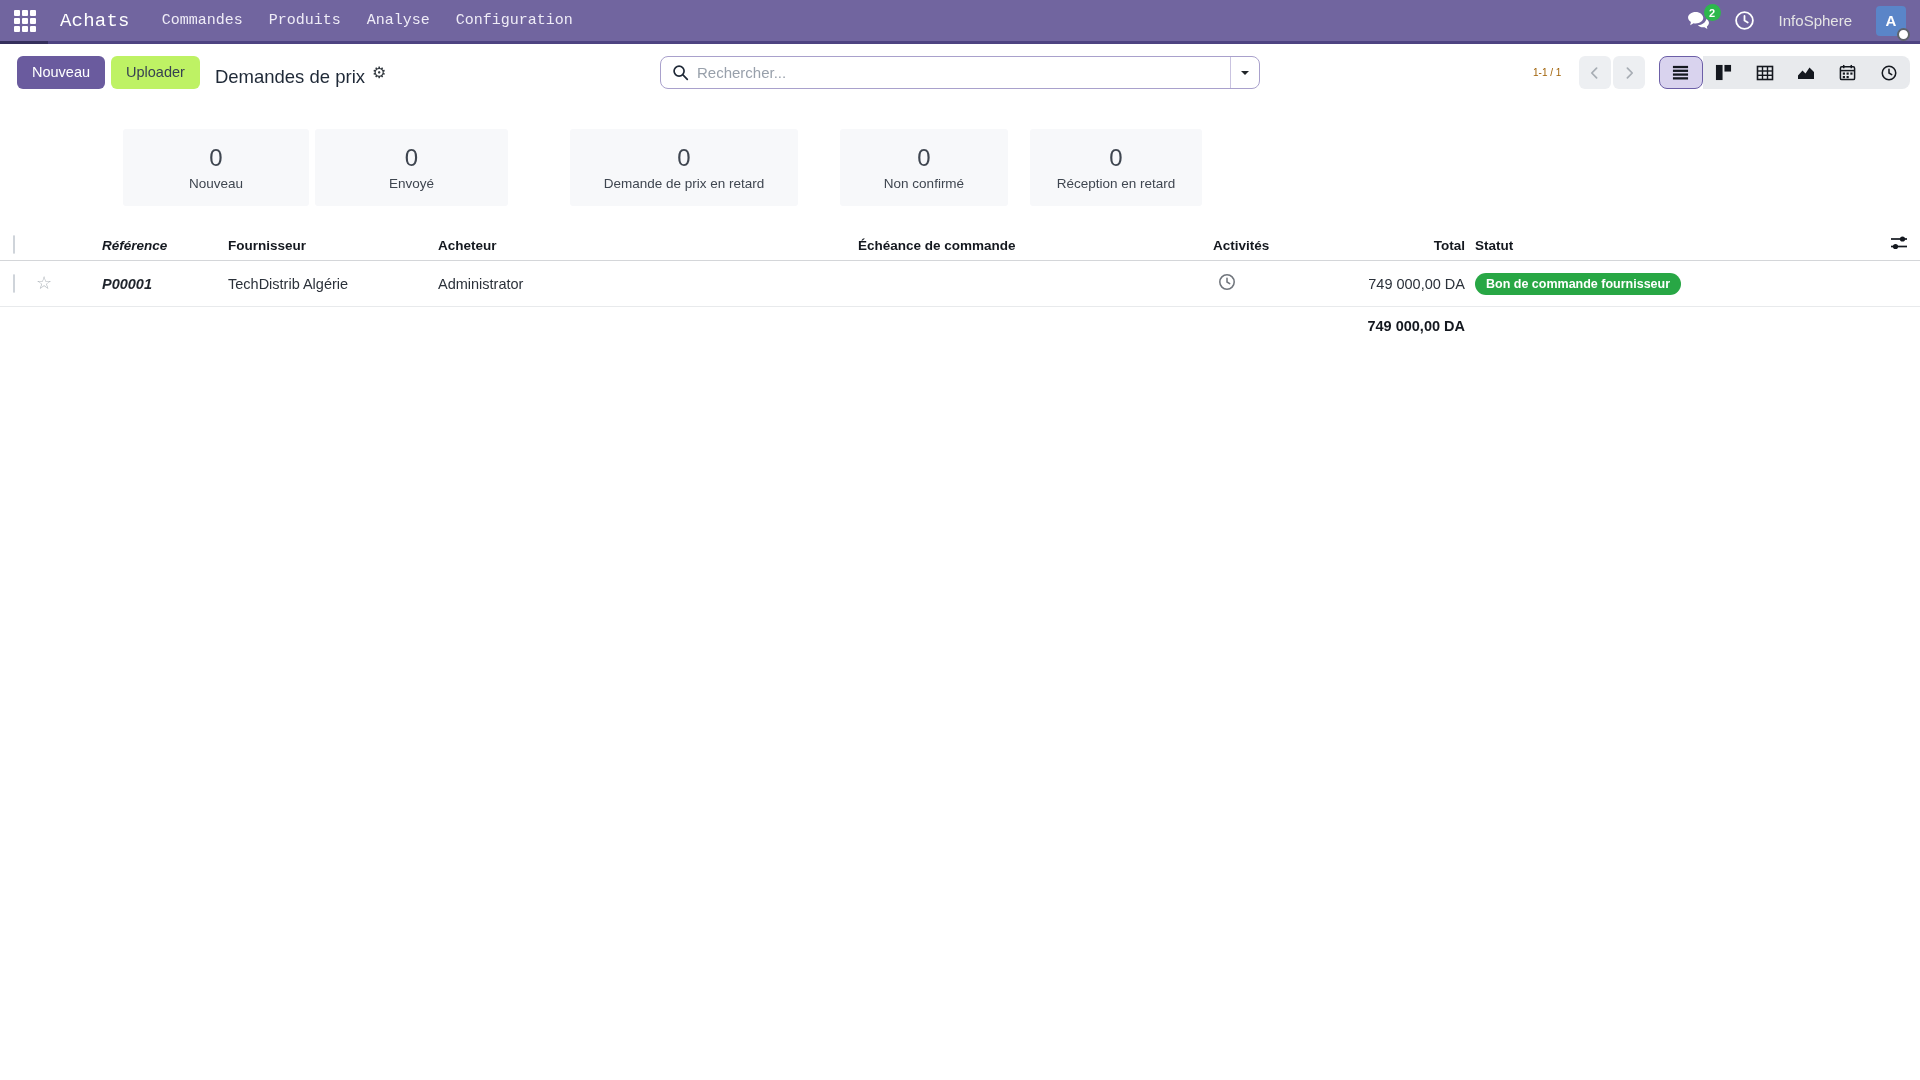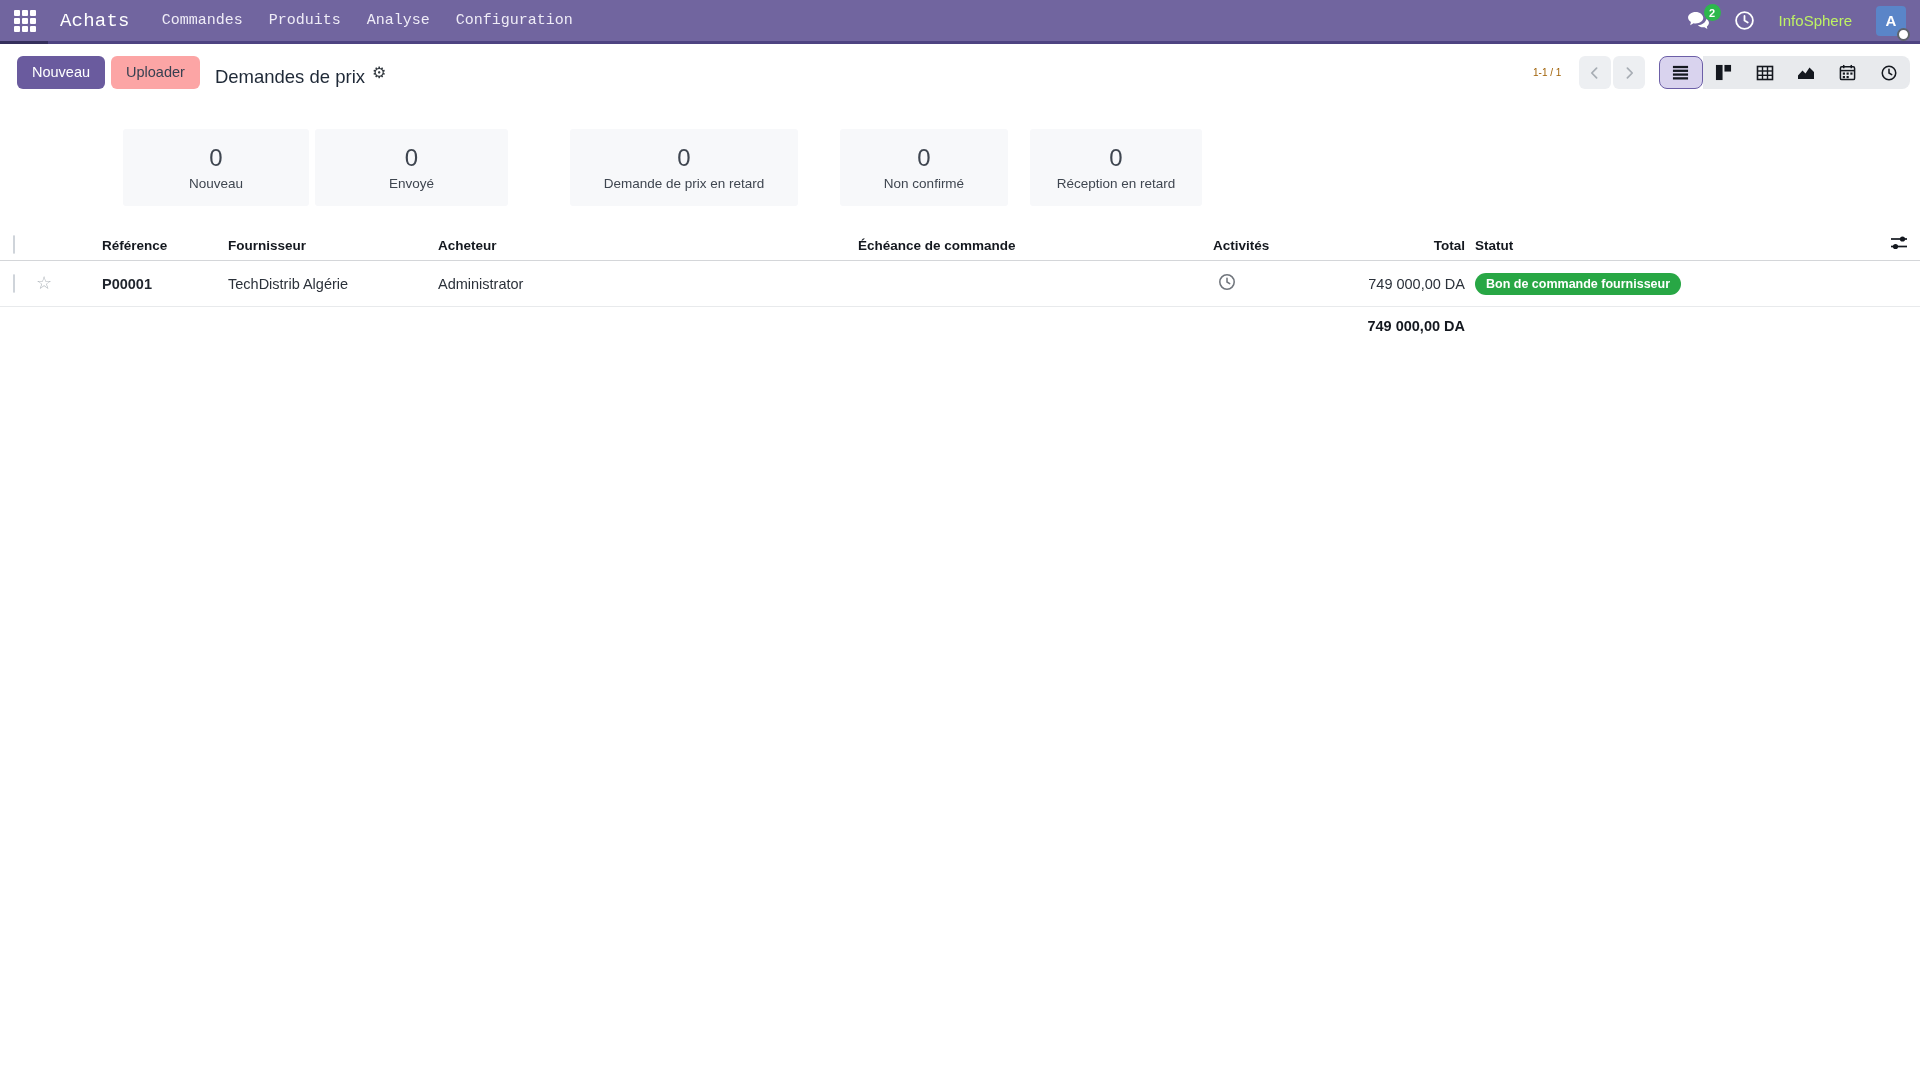--- a/index.html
+++ b/index.html
@@ -16,34 +16,34 @@
   .apps-grid { display:grid; grid-template-columns:repeat(3,6px); grid-auto-rows:6px; gap:2px; cursor:pointer; }
   .apps-grid span { background:#fff; border-radius:1px; }
   .app-name { font-size:19px; color:#fff; letter-spacing:.2px; cursor:pointer; }
   .nav-menu { display:flex; align-items:center; gap:26px; margin-left:8px; }
   .nav-menu-item { font-size:15px; color:#efecf7; cursor:pointer; }
   .nav-right { display:flex; align-items:center; gap:24px; }
   .chat-wrap { position:relative; cursor:pointer; display:flex; }
   .msg-badge { position:absolute; top:-7px; right:-11px; min-width:17px; height:17px; padding:0 4px;
                background:#2db84d; border-radius:9px; font-size:11px; font-weight:bold;
                display:flex; align-items:center; justify-content:center; color:#fff; }
-  .company-name { font-size:15px; color:#bef264; cursor:pointer; }
+  .company-name { font-size:15px; color:#e5e5e5; cursor:pointer; }
   .avatar { position:relative; width:30px; height:30px; border-radius:4px; background:#5a85c8;
             display:flex; align-items:center; justify-content:center;
             color:#fff; font-size:15px; font-weight:bold; cursor:pointer; }
   .presence { position:absolute; right:-4px; bottom:-5px; width:13px; height:13px;
               border-radius:50%; background:#fff; border:2px solid #5f646b; }
 
   
   .control-panel { position:absolute; top:47px; left:0; width:1920px; height:50px; background:#fff; }
   .cp-left { position:absolute; left:17px; top:0; height:50px; display:flex; align-items:center; }
   .btn { height:33px; border:none; border-radius:6px; font-size:14.5px; cursor:pointer;
          font-family:"Liberation Sans",sans-serif; padding:0 15px; }
   .btn-primary { background:#6a5b9e; color:#fff; }
-  .btn-secondary { background:#fca5a5; color:#374151; margin-left:6px; }
+  .btn-secondary { background:#bef264; color:#374151; margin-left:6px; }
   .page-title { font-size:18.5px; color:#1f2937; margin-left:15px;margin-top:10px; }
   .gear { font-size:16px; color:#343a40; margin-left:7px; cursor:pointer; }
 
   .search-box { position:absolute; left:660px; top:9px; width:600px; height:33px;
                 border:1px solid #a9a1cc; border-radius:8px; background:#fff;
                 display:flex; align-items:center; overflow:hidden; }
   .search-box svg { margin:0 8px 0 11px; flex:0 0 auto; }
   .search-input { flex:1; border:none; outline:none; font-size:15px; color:#374151; height:100%;
                   font-family:"Liberation Sans",sans-serif; }
   .search-input::placeholder { color:#98a0ab; }
@@ -80,21 +80,21 @@
   .kpi-7 { left:1683px; width:220px; }
 
   
   .list-zone { position:absolute; top:230px; left:0; width:1920px; }
   .lrow { display:flex; align-items:center; width:100%; }
   .lrow-head { height:31px; border-bottom:1px solid #d4d6d9; }
   .lrow-data { height:46px; border-bottom:1px solid #e8eaec; cursor:pointer; }
   .lrow-foot { height:38px; }
   .c-sel  { flex:0 0 36px; padding-left:13px; }
   .c-star { flex:0 0 66px; }
-  .c-ref  { flex:0 0 126px; }
+  .c-ref  { flex:0 0 126px;font-style:italic; }
   .c-sup  { flex:0 0 210px; }
   .c-buy  { flex:0 0 420px; }
   .c-dead { flex:0 0 355px; }
   .c-act  { flex:0 0 100px; }
   .c-tot  { flex:0 0 152px; text-align:right; }
   .c-stat { flex:0 0 240px; margin-left:10px; }
   .c-tail { flex:1; text-align:right; padding-right:12px; }
   .hcell { font-size:13.5px; font-weight:600; color:#14181f; cursor:pointer; }
   .dcell { font-size:14.5px; color:#2b313a; }
   .checkbox { width:15px; height:15px; border:1px solid #cfd4da; border-radius:4px; background:#fdfdfe; cursor:pointer; }
@@ -153,20 +153,30 @@
   </div>
 
   <div class="control-panel">
     <div class="cp-left">
       <button class="btn btn-primary">Nouveau</button>
       <button class="btn btn-secondary">Uploader</button>
       <span class="page-title">Demandes de prix</span>
       <span class="gear">⚙</span>
     </div>
 
+    <div class="search-box">
+      <svg width="17" height="17" viewBox="0 0 18 18">
+        <circle cx="7.5" cy="7.5" r="5.3" stroke="#1f2937" stroke-width="1.8" fill="none"></circle>
+        <line x1="11.6" y1="11.6" x2="16.2" y2="16.2" stroke="#1f2937" stroke-width="1.8" stroke-linecap="round"></line>
+      </svg>
+      <input class="search-input" type="text" placeholder="Rechercher..." style="">
+      <div class="search-caret">
+        <span class="caret-down"></span>
+      </div>
+    </div>
 
     <div class="pager-text">1-1 / 1</div>
     <div class="pager-btns">
       <button class="pager-btn">
         <svg width="16" height="16" viewBox="0 0 20 20">
           <polyline points="12,4 6,10 12,16" fill="none" stroke="#a7adb4" stroke-width="2.2" stroke-linecap="round" stroke-linejoin="round"></polyline>
         </svg>
       </button>
       <button class="pager-btn">
         <svg width="16" height="16" viewBox="0 0 20 20">

